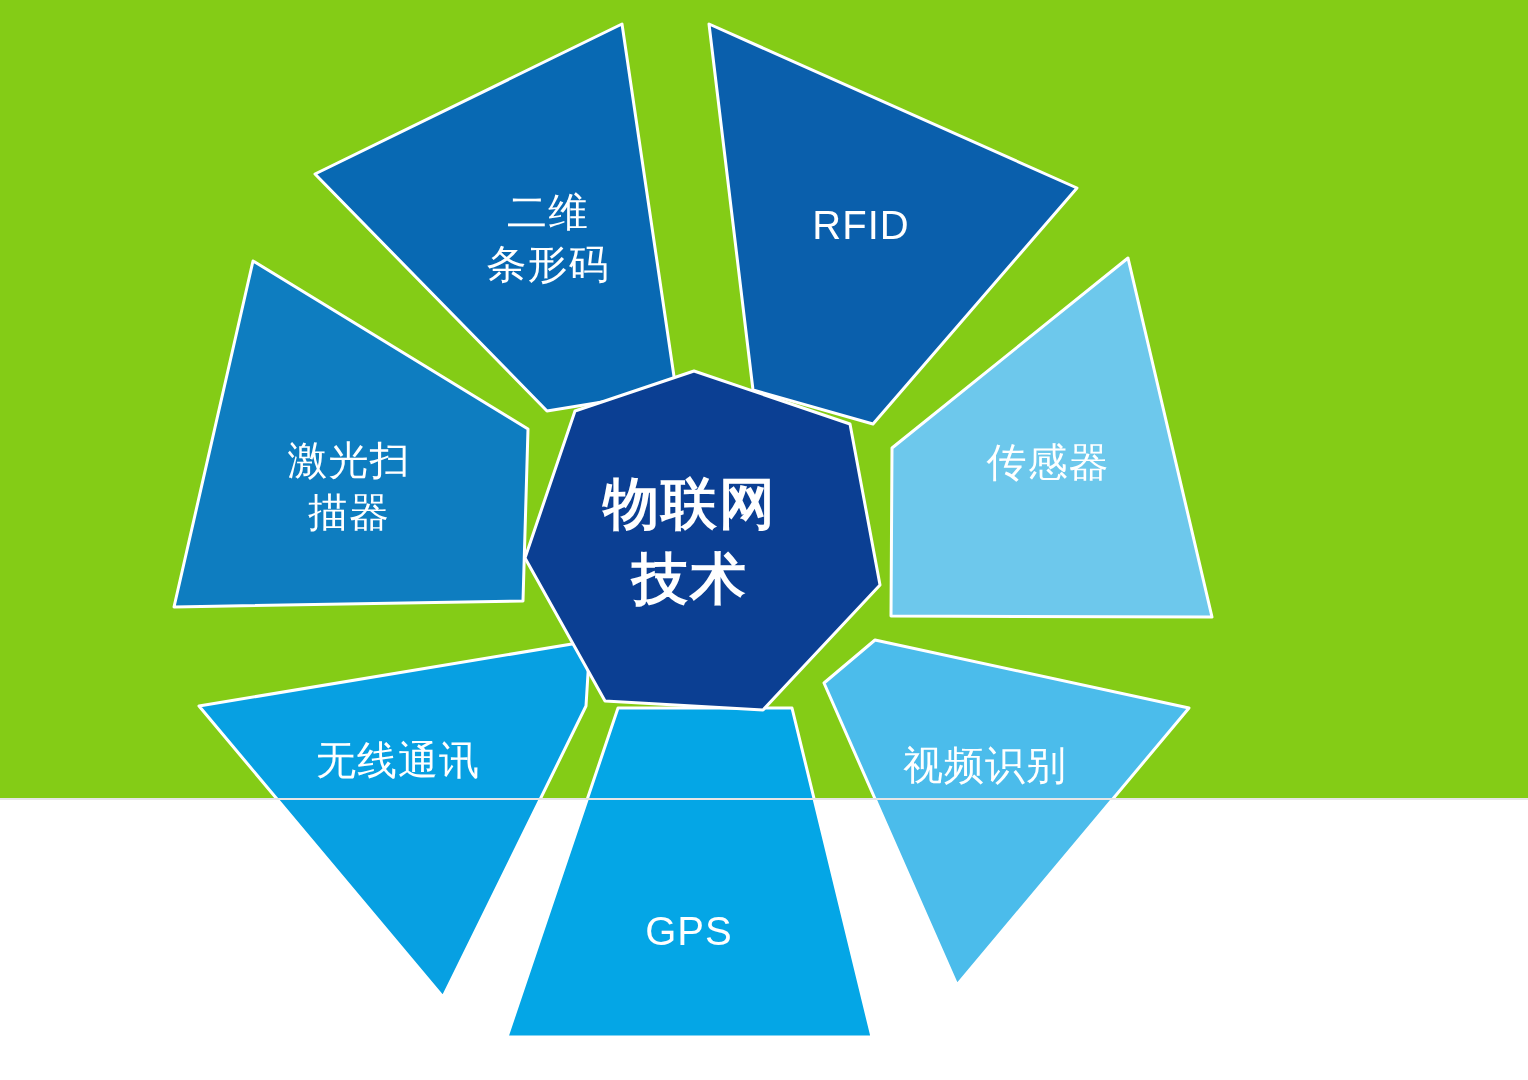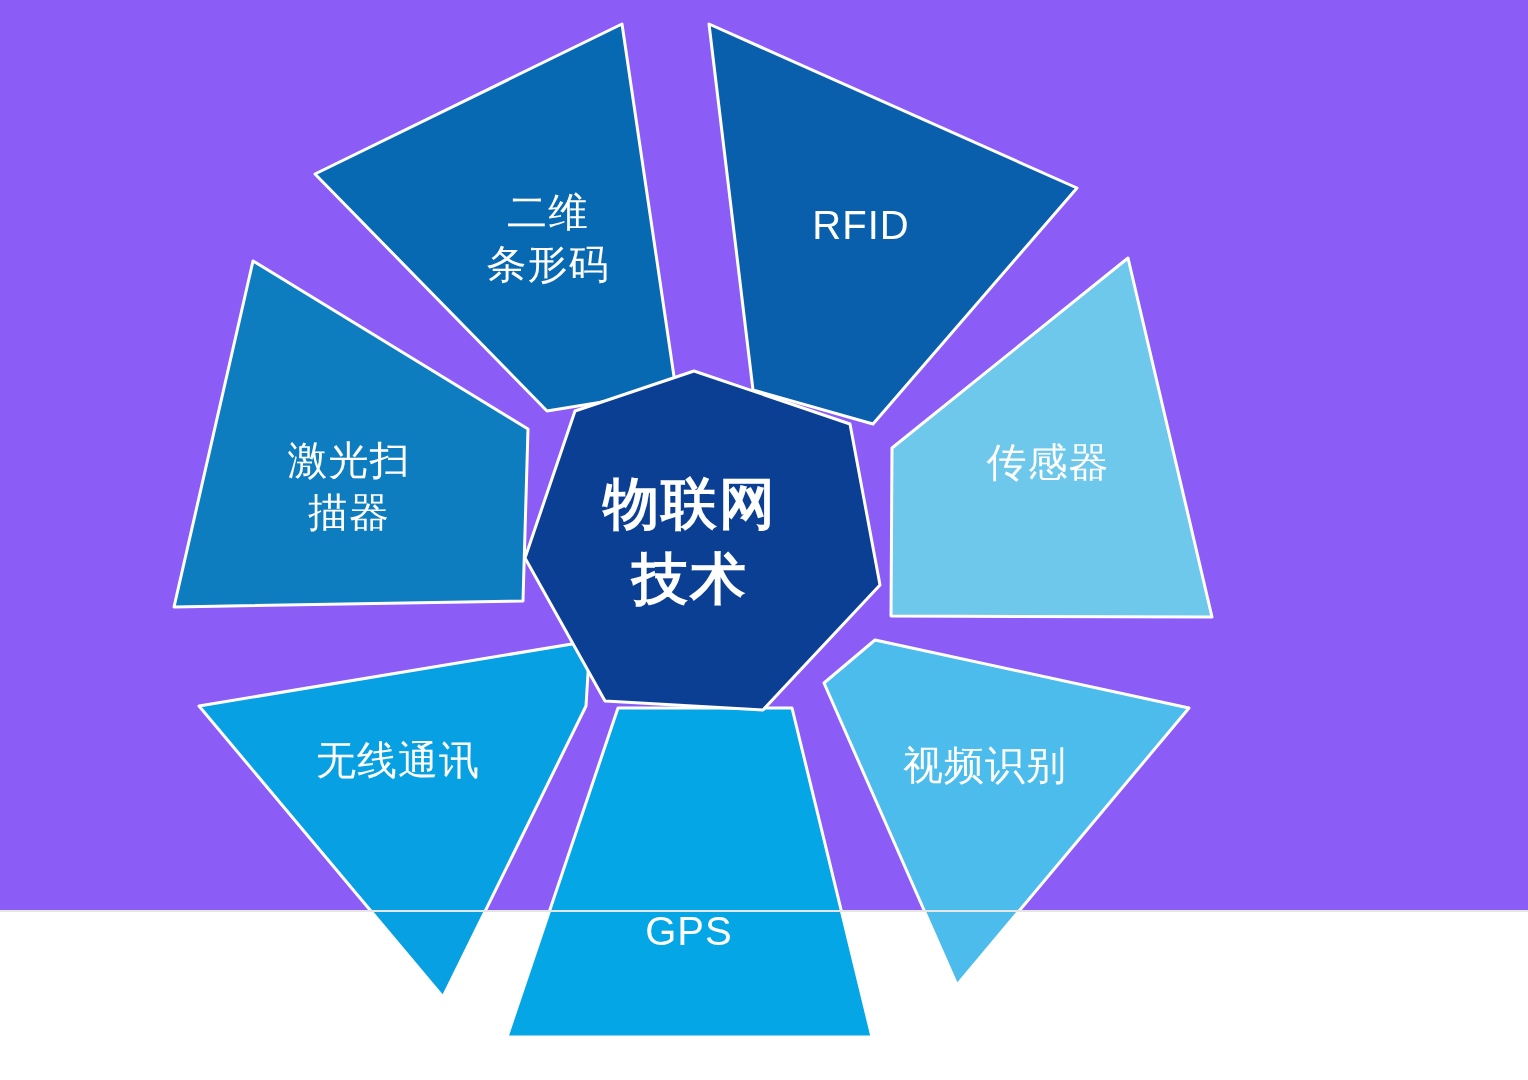--- a/index.html
+++ b/index.html
@@ -10,22 +10,22 @@
   }
   body {
     width: 1528px;
     height: 1080px;
     font-family: "Liberation Sans", "DejaVu Sans", sans-serif;
     overflow: hidden;
   }
   #diagram-root {
     position: relative;
     width: 1528px;
-    height: 912px;
-    background: #8b5cf6;
+    height: 800px;
+    background: #84cc16;
   }
   svg#wheel {
     position: absolute;
     left: 0;
     top: 0;
     width: 1528px;
     height: 1080px;
     display: block;
   }
   .petal-shape {

